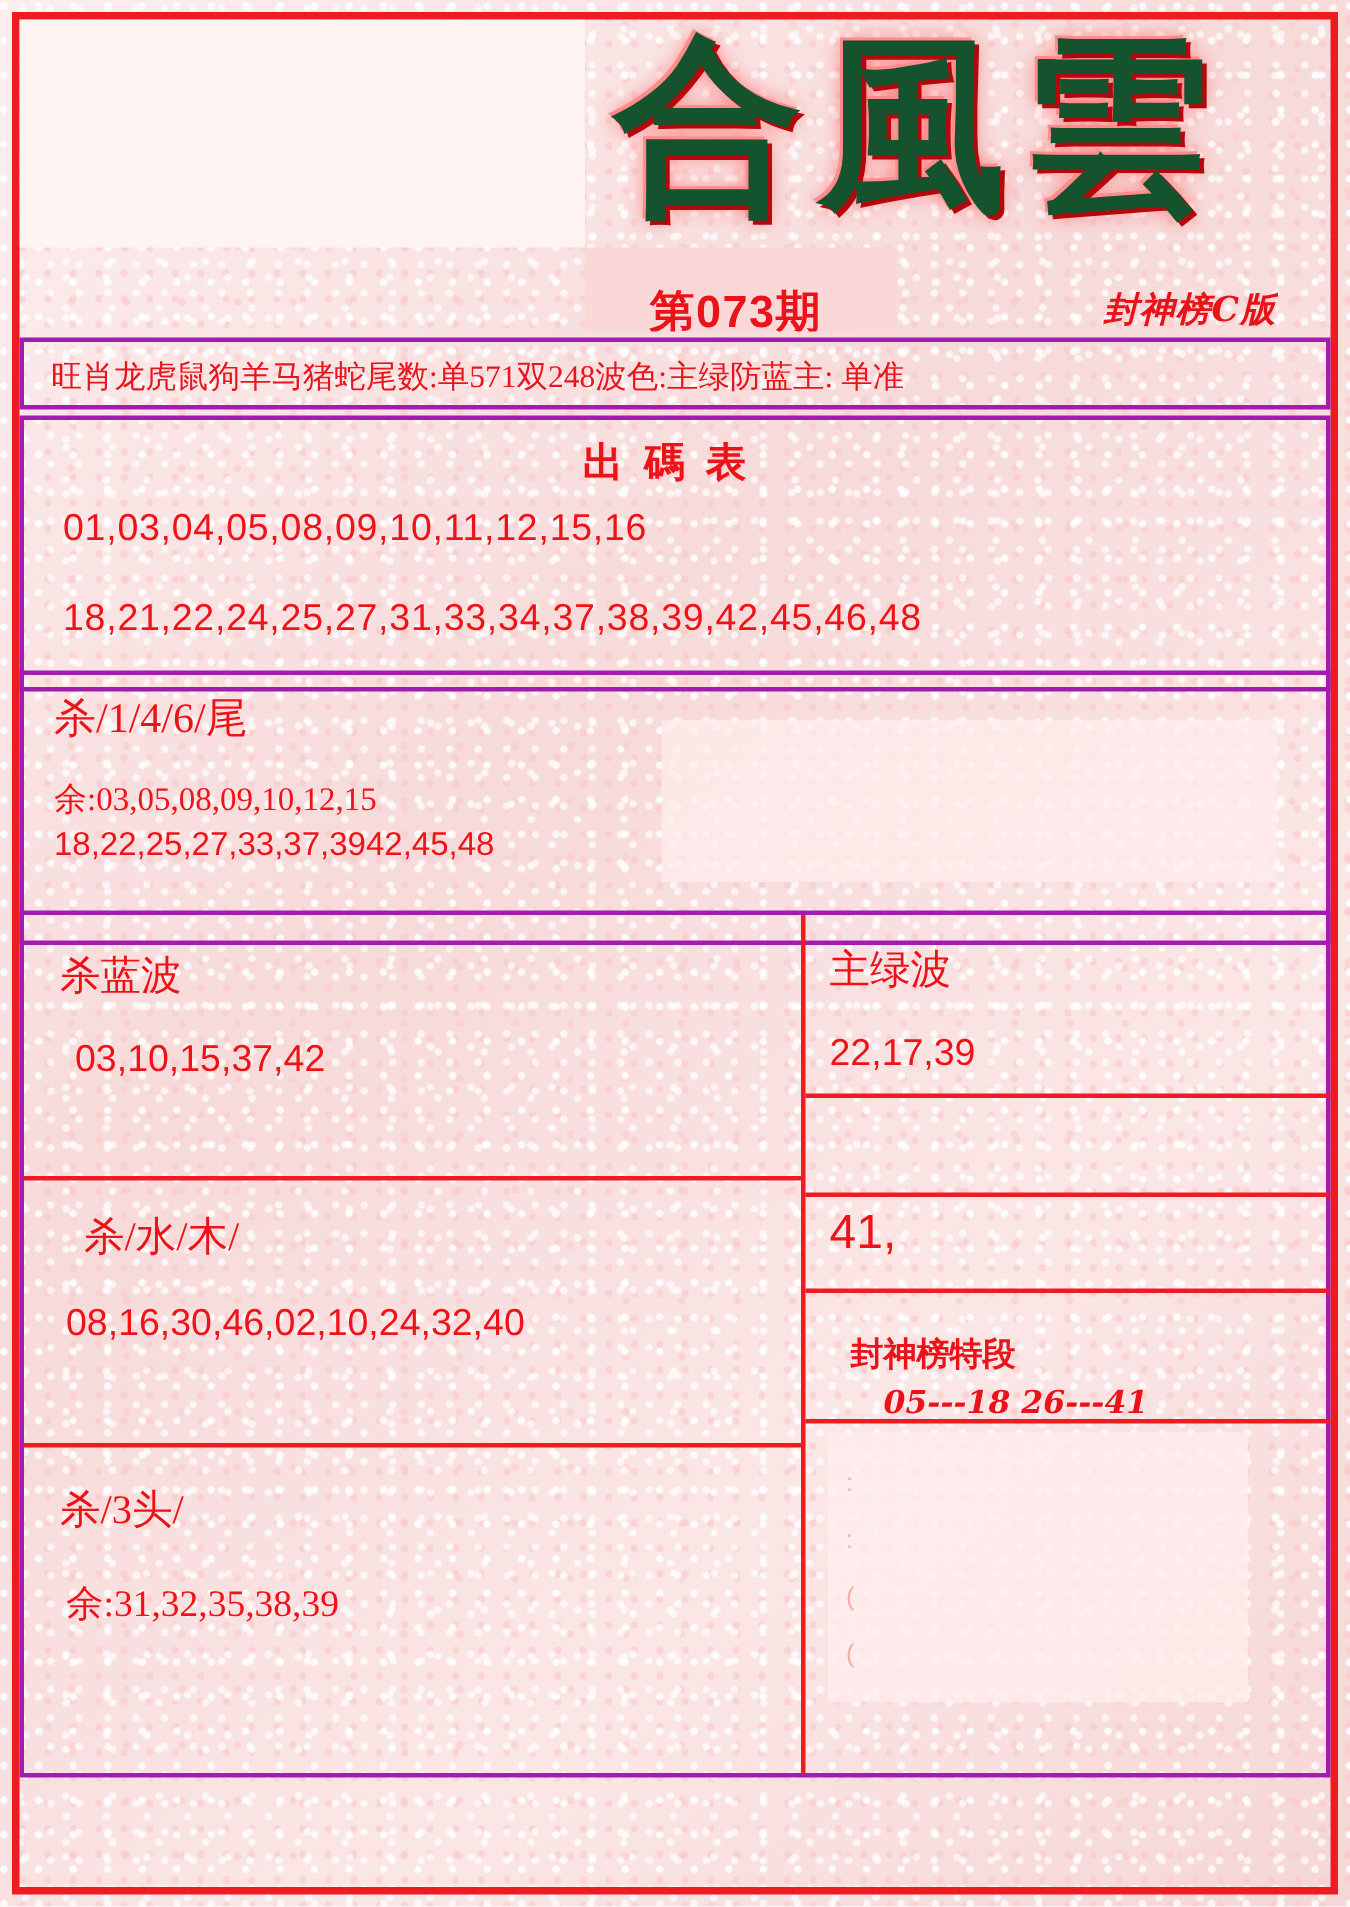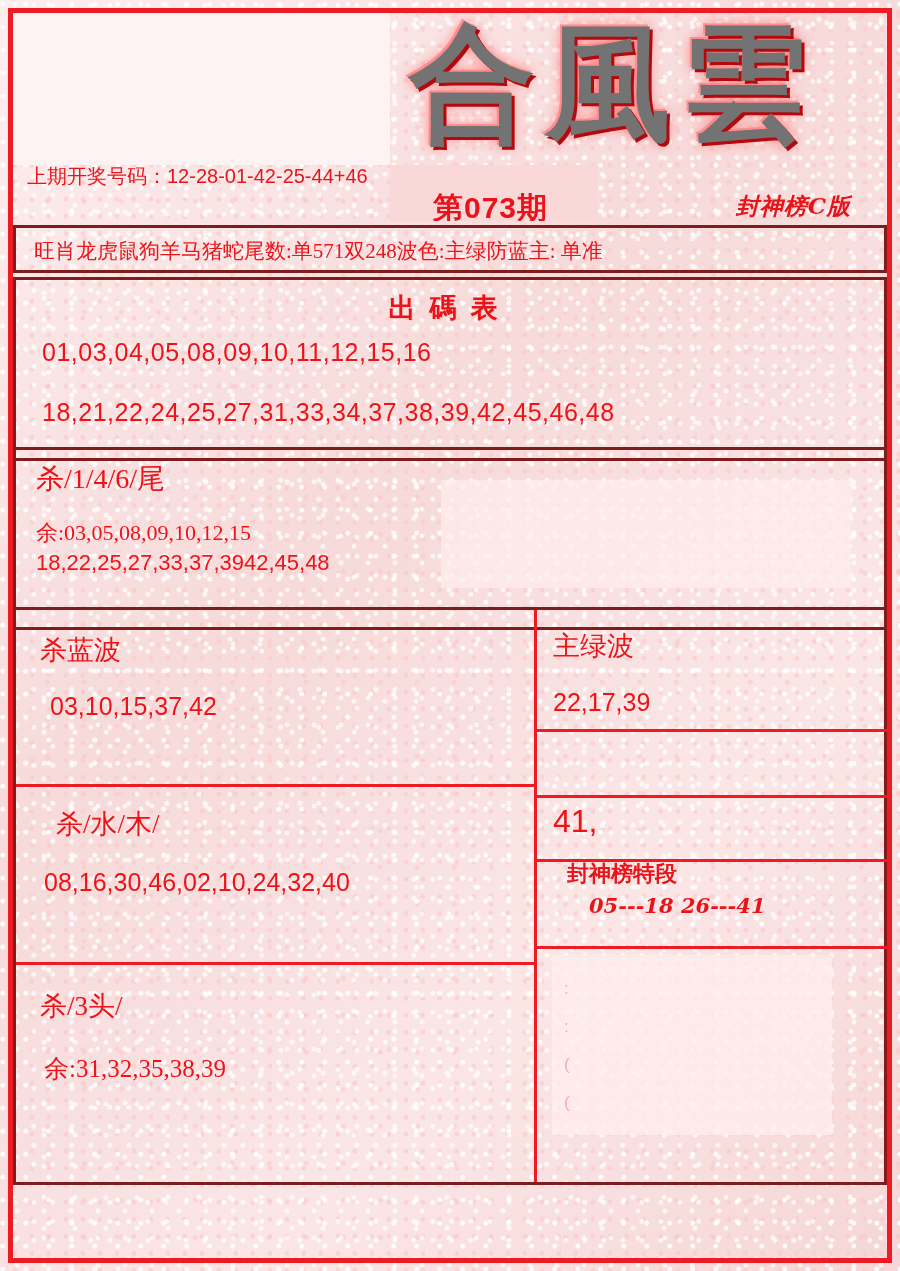--- a/index.html
+++ b/index.html
@@ -61,21 +61,21 @@
   .title-art {
     position: absolute;
     left: 350px; top: -14px;
     width: 500px;
     height: 172px;
     font-family: "DejaVu Serif", serif;
     font-weight: bold;
     font-size: 126px;
     line-height: 168px;
     letter-spacing: 10px;
-    color: #737373;
+    color: #14532d;
     text-align: center;
     text-shadow:
       3px 3px 0 #b4080c,
       -2px -2px 0 #ff8c8c,
       0 0 14px rgba(255,90,90,0.8);
     white-space: nowrap;
   }
   .sub-badge {
     position: absolute;
     right: 36px; top: 178px;
@@ -105,21 +105,21 @@
     font-size: 30px;
     font-weight: bold;
     color: #ea1319;
     font-family: "Liberation Sans", sans-serif;
     letter-spacing: 1px;
   }
 
   
   .box {
     position: absolute;
-    border: 3px solid #7f1d1d;
+    border: 3px solid #a21caf;
     box-sizing: border-box;
   }
 
   
   .strip {
     left: 13px; top: 225px;
     width: 874px; height: 48px;
   }
   .strip-text {
     position: absolute;
@@ -289,23 +289,20 @@
 
 <div id="page">
   <div class="paper"></div>
   <div class="frame"></div>
 
   <div class="header">
     <div class="white-block"></div>
     <div class="pink-block"></div>
     <div class="title-art">合風雲</div>
     <div class="sub-badge">封神榜C版</div>
-    <div class="prev-draw">
-      <span>上期开奖号码：</span><span class="nums">12-28-01-42-25-44+46</span>
-    </div>
     <div class="issue">第073期</div>
   </div>
 
   <div class="box strip">
     <div class="strip-text">旺肖龙虎鼠狗羊马猪蛇尾数:单571双248波色:主绿防蓝主: 单准</div>
   </div>
 
   <div class="box box-chuma">
     <div class="chuma-title">出碼表</div>
     <div class="chuma-row1">01,03,04,05,08,09,10,11,12,15,16</div>
@@ -343,21 +340,21 @@
       <div class="val val-serif" style="left:28px; top:90px;">余:31,32,35,38,39</div>
     </div>
 
     <div class="cellR" style="top:0; height:88px;">
       <div class="lbl" style="left:16px; top:18px;">主绿波</div>
       <div class="val" style="left:16px; top:78px;">22,17,39</div>
     </div>
     <div class="cellR" style="top:185px; height:64px;">
       <div class="val" style="left:16px; top:8px; font-size:32px;">41,</div>
     </div>
-    <div class="cellR" style="top:235px; height:65px;text-align:right;">
+    <div class="cellR" style="top:264px; height:65px;text-align:right;">
       <div class="tedan-title" style="left:30px; top:14px;">封神榜特段</div>
       <div class="tedan-val" style="left:52px; top:48px;">05---18 26---41</div>
     </div>
 
     <div class="faded-patch2"></div>
     <div class="ghost-col">
       <div>:</div>
       <div>:</div>
       <div>(</div>
       <div>(</div>

